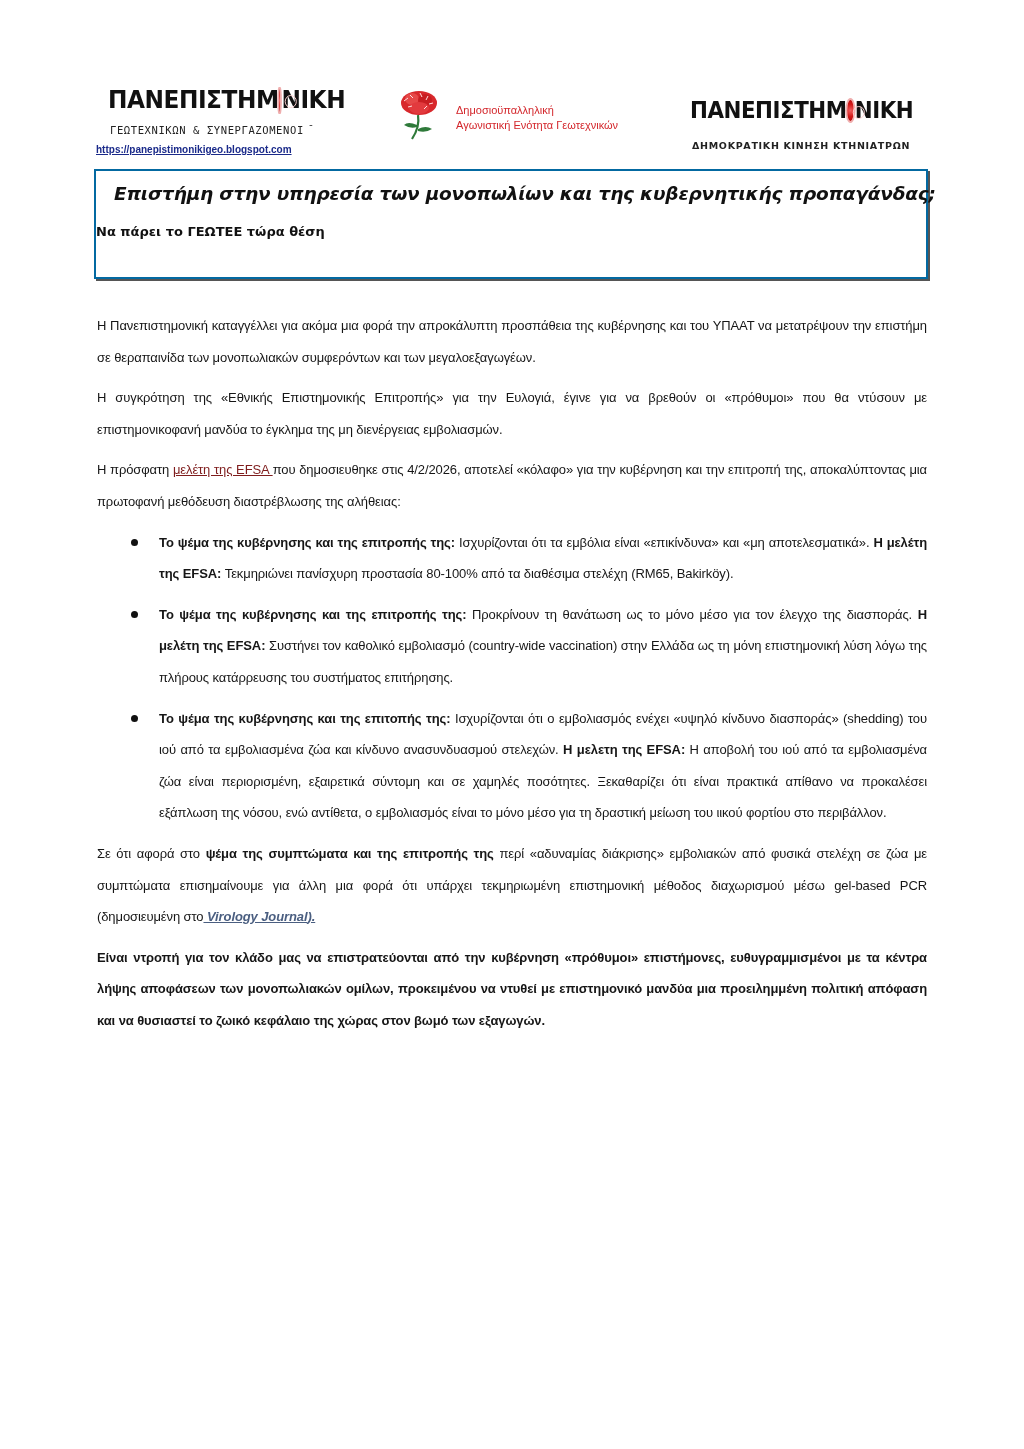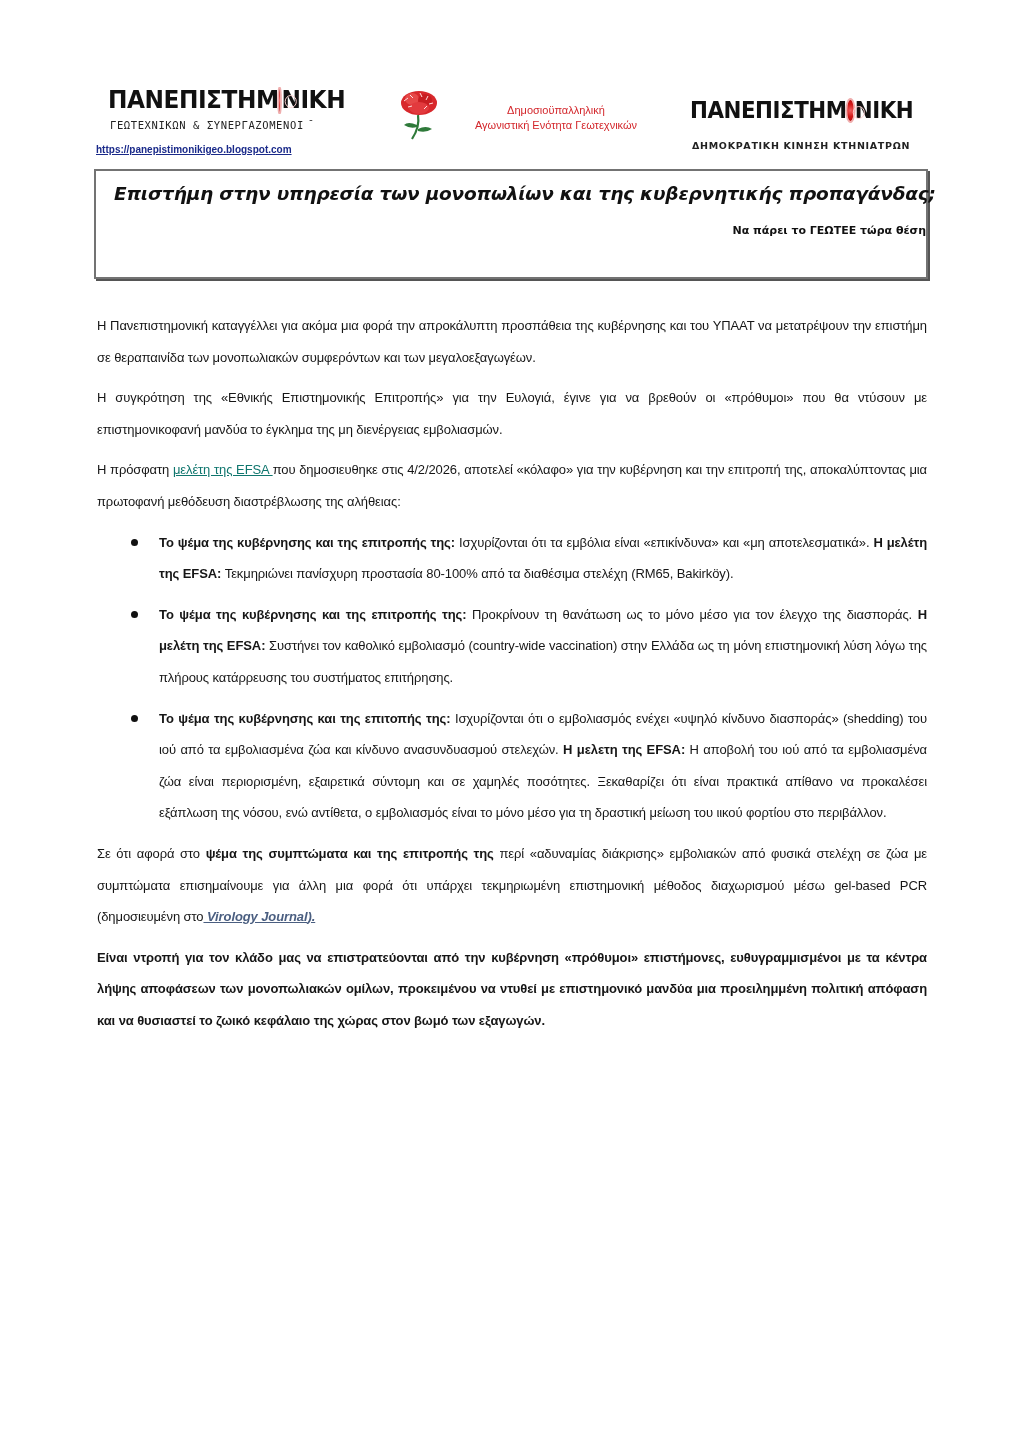--- a/index.html
+++ b/index.html
@@ -24,72 +24,72 @@
     background: radial-gradient(circle, #f06060 0%, #d21818 55%, #b80d0d 100%);
     margin: 0 1px; position: relative;
     box-shadow: 0 0 0 2px rgba(210,24,24,0.35);
   }
   .brand .emblem::after {
     content: ""; position: absolute; left: 6px; top: 6px; width: 11px; height: 11px;
     border-radius: 50%; border: 1.5px solid #ffd6d6;
   }
   .sub-mono {
     font-family: "DejaVu Sans Mono", "Liberation Mono", monospace;
-    font-size: 10.5px; letter-spacing: 0.6px; color: #222; white-space: nowrap;
+    font-size: 10.5px; letter-spacing: 0.6px; color: #222; margin-top: 5px; white-space: nowrap;
     padding-left: 2px;
   }
   .sub-mono .dash { display: inline-block; margin-left: 4px; vertical-align: 6px; color: #333; }
   .blog-link {
     position: absolute; left: 96px; top: 139px;
     font-family: "Liberation Sans", sans-serif; font-size: 10px; font-weight: bold;
     color: #1a2a8a; text-decoration: underline;
   }
 
   .logo-mid { position: absolute; left: 398px; top: 84px; width: 260px; height: 52px; }
   .carnation { position: absolute; left: 0; top: 0; width: 42px; height: 52px; }
   .mid-text {
-    position: absolute; left: 58px; top: 14px; width: 200px; text-align: center;
+    position: absolute; left: 58px; top: 14px; width: 200px; text-align: left;
     color: #d3262b; font-size: 11px; line-height: 15px; font-family: "Liberation Sans", sans-serif;
   }
 
   .logo-right { position: absolute; left: 690px; top: 92px; width: 240px; }
   .logo-right .brand { font-size: 23px; }
   .logo-right .brand .emblem { width: 21px; height: 21px; }
   .logo-right .sub-sans {
     font-family: "DejaVu Sans", sans-serif; font-size: 9.5px; font-weight: bold;
     letter-spacing: 0.7px; color: #222; margin-top: 17px; white-space: nowrap; padding-left: 2px;
   }
 
   
   .title-box {
     position: absolute; left: 94px; top: 164px; width: 834px; height: 110px;
-    border: 2px solid #737373; box-sizing: border-box; box-shadow: 2px 2px 0 #555;
+    border: 2px solid #0369a1; box-sizing: border-box; box-shadow: 2px 2px 0 #555;
     font-family: "DejaVu Sans", sans-serif;
   }
   .title-main {
     position: absolute; left: 18px; top: 12px; font-size: 18.5px; font-style: italic; font-weight: bold;
     color: #111; white-space: nowrap; letter-spacing: -0.2px;
   }
   .title-sub1 {
-    position: absolute; left: 0; right: 0; top: 53px; text-align: right;
-    font-size: 11px; font-weight: bold; white-space: nowrap;
+    position: absolute; left: 0; right: 0; top: 53px; text-align: left;
+    font-size: 13px; font-weight: bold; white-space: nowrap;
   }
   .title-sub2 {
     position: absolute; left: 0; right: 0; top: 83px; text-align: center;
     font-size: 16.5px; font-weight: bold; white-space: nowrap; letter-spacing: -0.1px;
   }
 
   
   .body {
     position: absolute; left: 97px; top: 305px; width: 830px;
     font-family: "Liberation Sans", sans-serif; font-size: 13px; line-height: 31.6px;
     color: #161616; text-align: justify; letter-spacing: -0.1px;
   }
   .body p { margin: 0 0 9px 0; }
-  .body a { color: #0f766e; text-decoration: underline; }
+  .body a { color: #7f1d1d; text-decoration: underline; }
   .body a.italic { font-style: italic; color: #4a5e80; font-weight: bold; }
   .body b { font-weight: bold; }
   ul.claims { list-style: none; margin: 4px 0 6px 0; padding: 0 0 0 62px; }
   ul.claims li { position: relative; margin: 0 0 9px 0; }
   ul.claims li .bullet {
     position: absolute; left: -28px; top: 12px; width: 7px; height: 7px; border-radius: 50%; background: #111;
   }
   .closing { font-weight: bold; }
 </style>
 </head>

